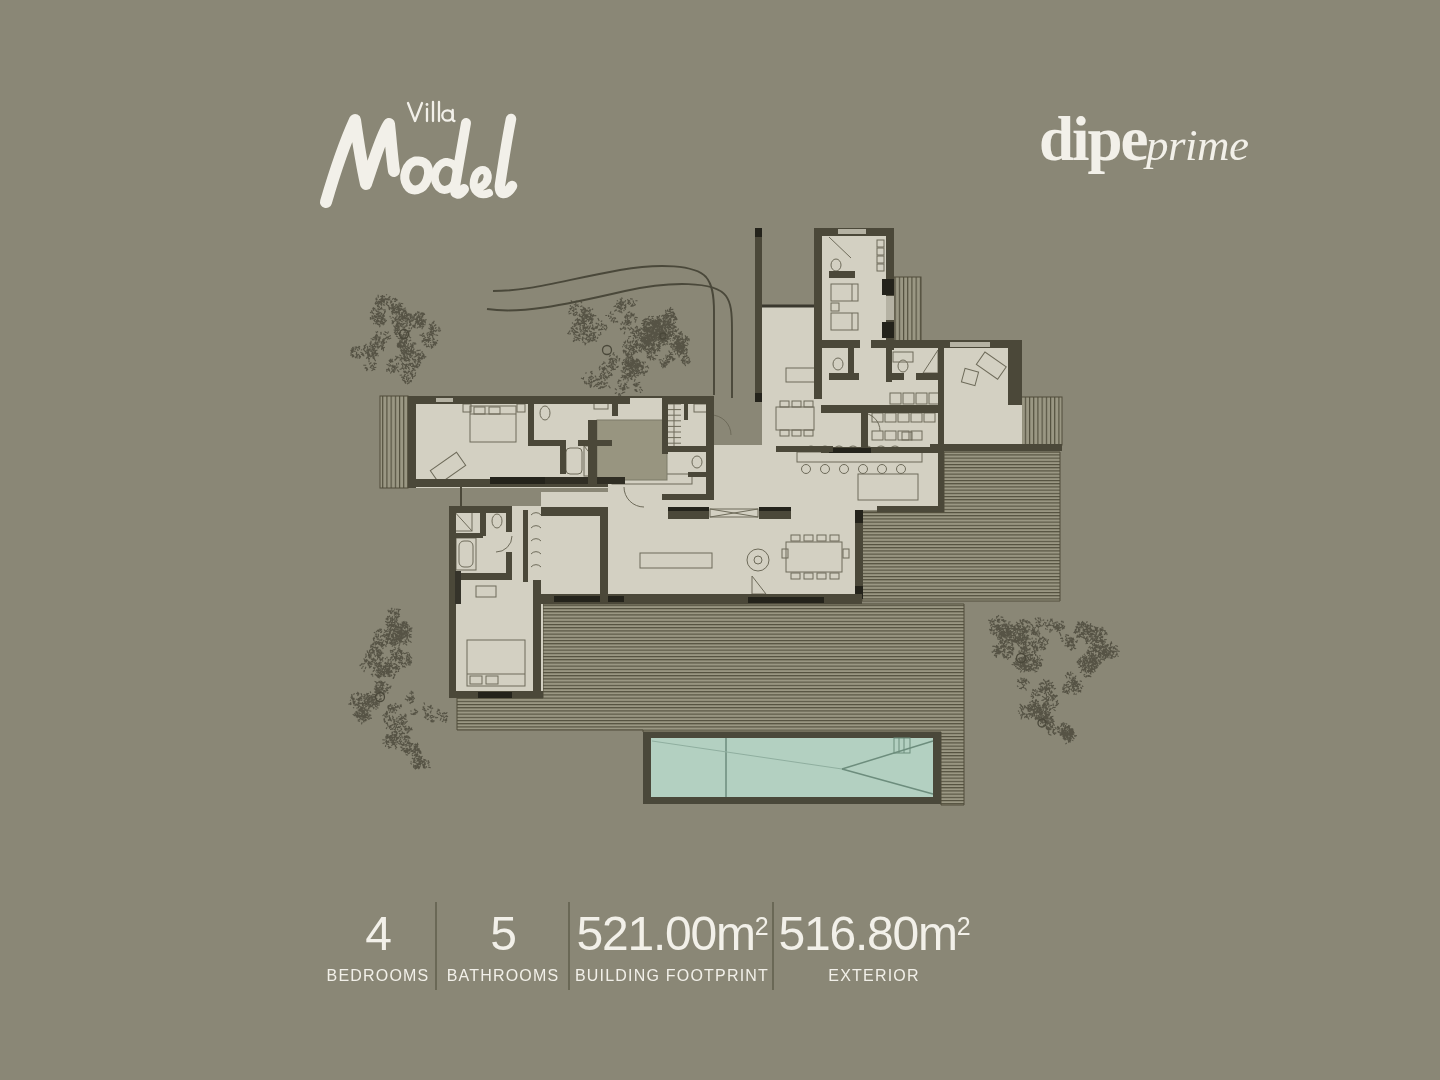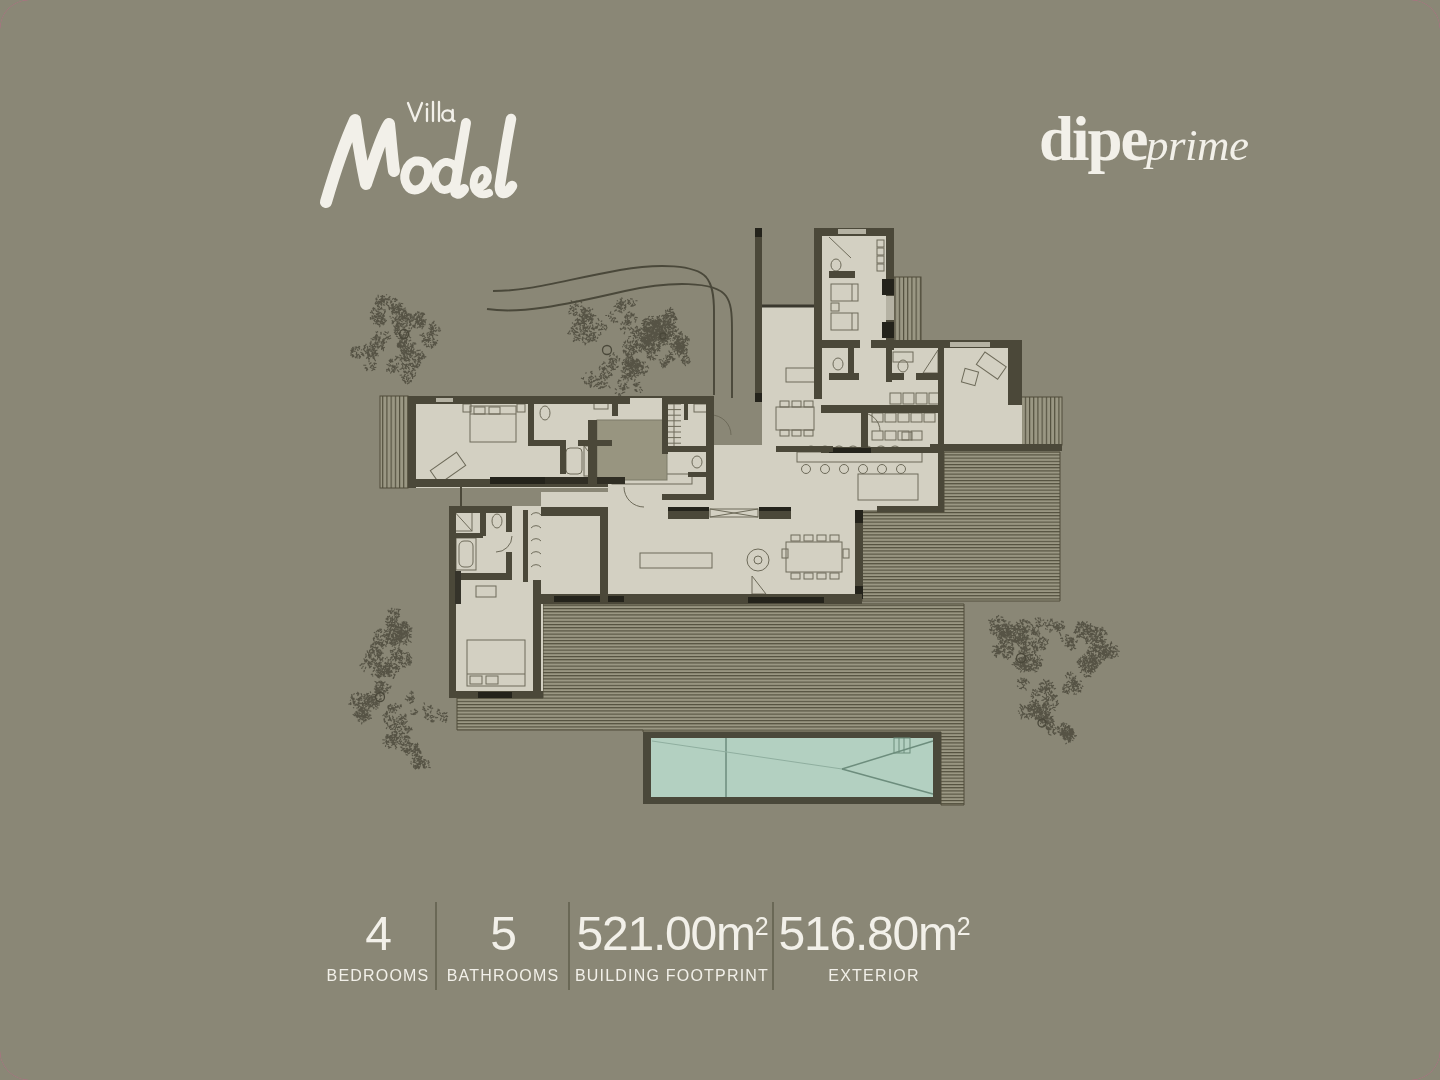--- a/index.html
+++ b/index.html
@@ -1,15 +1,15 @@
 <!DOCTYPE html>
 <html><head><meta charset="utf-8">
 <style>
 html,body{margin:0;padding:0;background:#8a8776;}
-#page{position:relative;width:1440px;height:1080px;overflow:hidden;background:#ec4899;border-radius:29px;}
+#page{position:relative;width:1440px;height:1080px;overflow:hidden;background:#ec4899;}
 </style></head>
 <body>
 <div id="page"><svg width="1440" height="1080" viewBox="0 0 1440 1080">
       <defs>
 <pattern id="dh" width="4" height="3.2" patternUnits="userSpaceOnUse">
   <rect width="4" height="3.2" fill="#9a9783"></rect>
   <rect width="4" height="1.1" fill="#504d3b"></rect>
 </pattern>
 <pattern id="dv" width="4.2" height="4" patternUnits="userSpaceOnUse">
   <rect width="4.2" height="4" fill="#9a9783"></rect>

